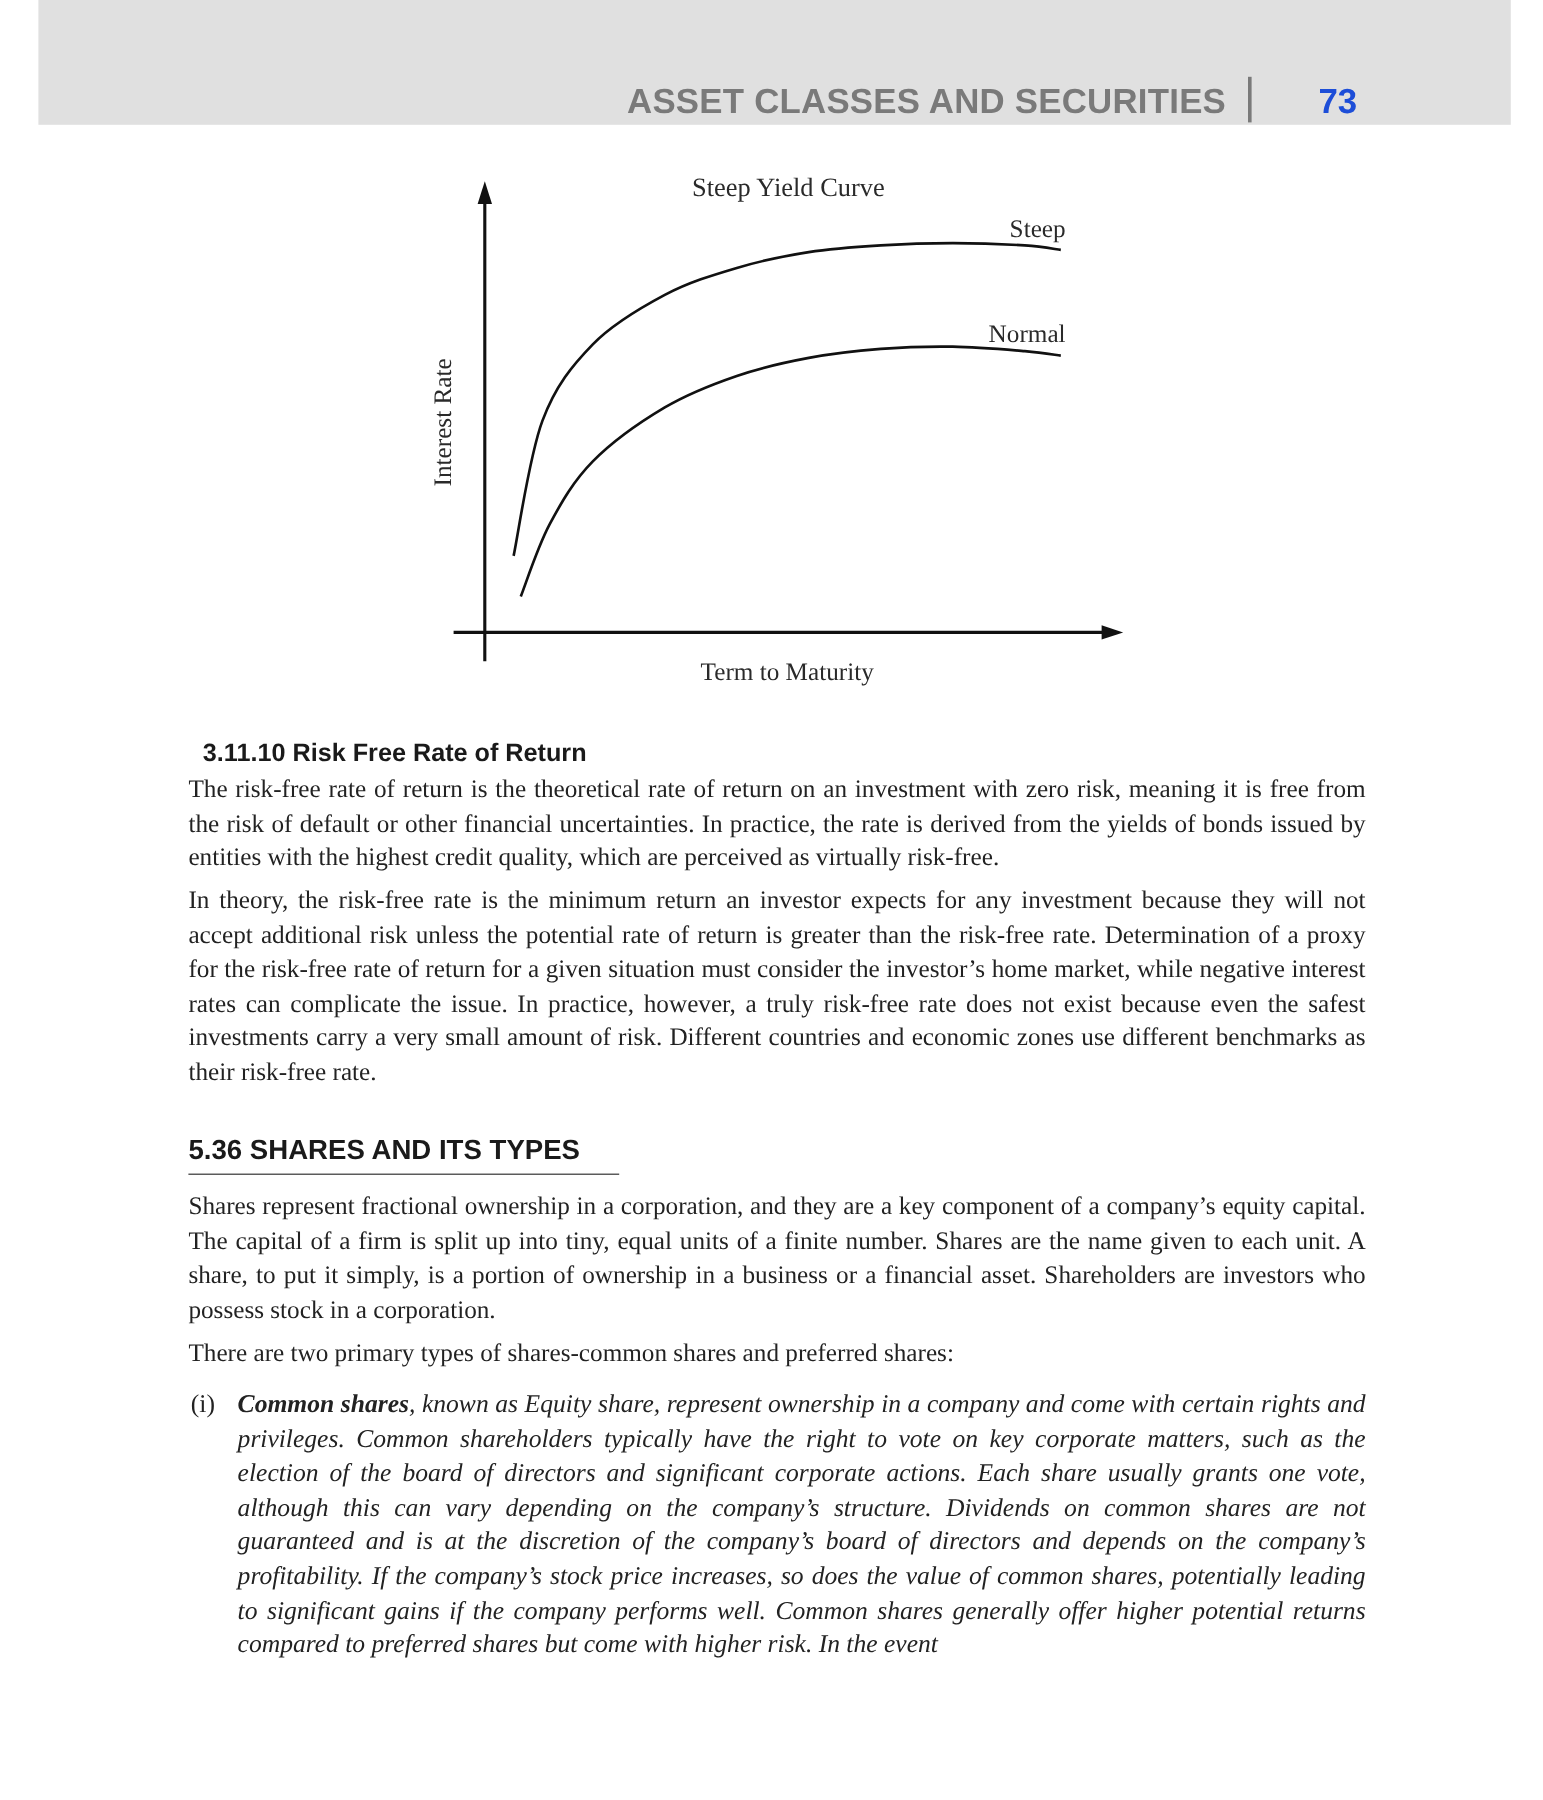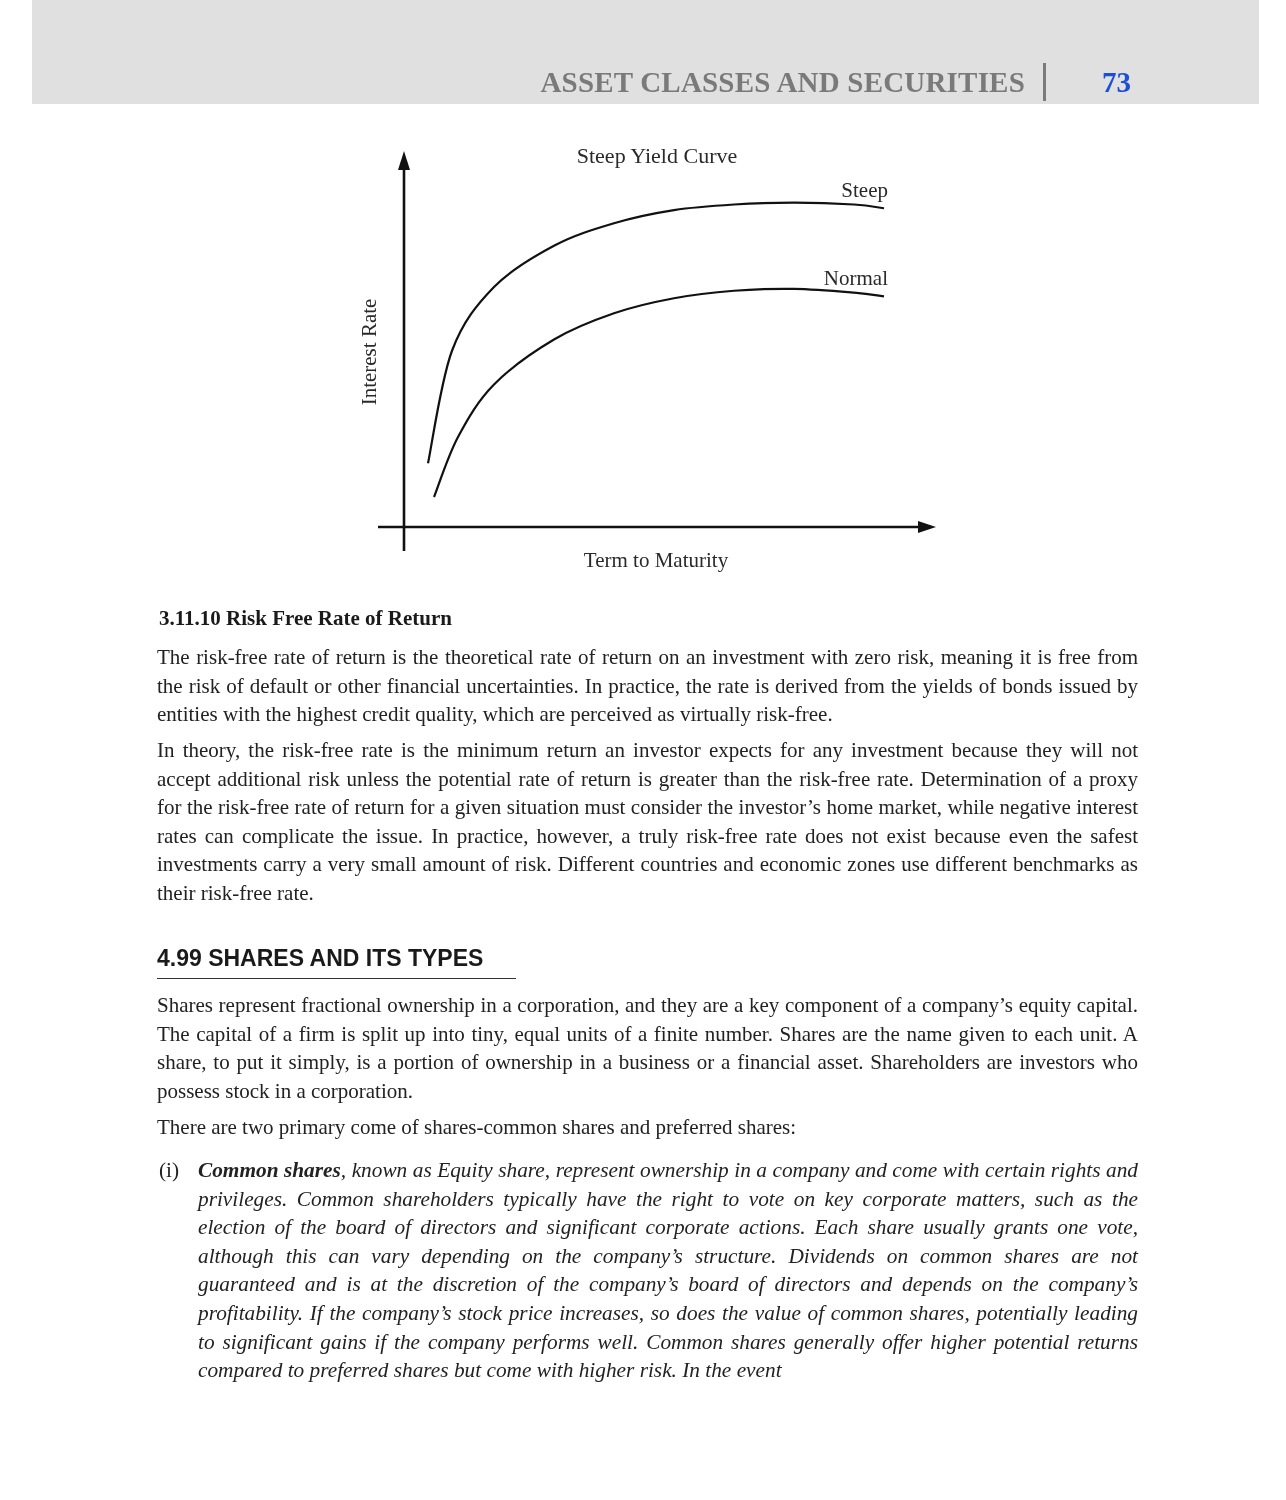--- a/index.html
+++ b/index.html
@@ -1,32 +1,32 @@
 <!DOCTYPE html>
 <html><head>
 <meta charset="utf-8">
 <style>
   html, body { margin: 0; padding: 0; background: #ffffff; }
   body { width: 1286px; height: 1500px; position: relative; overflow: hidden;
          font-family: "Liberation Serif", serif; color: #1a1a1a; }
   .header-band { position: absolute; left: 32px; top: 0; width: 1227px; height: 104px;
                  background: #e0e0e0; }
   .running-head { position: absolute; right: 155px; top: 62px; height: 40px;
-                  display: flex; align-items: center;
-                  font-family: Liberation Serif, serif; font-weight: bold; font-size: 29px; }
+                  display: flex; align-items: flex-end;
+                  font-family: Liberation Sans, sans-serif; font-weight: bold; font-size: 29px; }
   .running-head .title { color: #7a7a7a; letter-spacing: 0.2px; }
   .running-head .sep { display: inline-block; width: 3px; height: 38px; background: #7a7a7a; margin: 0 16px 0 18px; }
   .running-head .num { color: #1d4ed8; margin-left: 40px; }
 
   .figure { position: absolute; left: 0; top: 0; width: 1044px; height: 600px; }
   .figure svg { position: absolute; left: 0; top: 0; }
   .fig-text { font-family: "Liberation Serif", serif; fill: #2a2a2a; }
 
-  .h3 { position: absolute; left: 157px; font-family: Liberation Serif, serif;
-        font-weight: bold; font-size: 21px; color: #1a1a1a; margin: 2px; text-align: center; }
+  .h3 { position: absolute; left: 157px; font-family: Liberation Sans, sans-serif;
+        font-weight: bold; font-size: 21px; color: #1a1a1a; margin: 12px; text-align: center; }
   .h2 { position: absolute; left: 157px; font-family: "Liberation Sans", sans-serif;
         font-weight: bold; font-size: 23px; color: #1a1a1a; margin: 0; padding-bottom: 6px;
         border-bottom: 1.5px solid #333; width: 359px; white-space: nowrap; }
   .para { position: absolute; left: 157px; width: 981px; margin: 0; font-size: 21px;
           line-height: 28.6px; text-align: justify; color: #222; }
   .list-item { position: absolute; left: 157px; width: 981px; margin: 0; font-size: 21.3px;
                line-height: 28.6px; color: #222; }
   .list-item .marker { position: absolute; left: 2px; top: 0; }
   .list-item .body { margin-left: 41px; text-align: justify; display: block; font-style: italic; }
   .list-item b { font-weight: bold; }
@@ -56,20 +56,20 @@
         <path d="M434,497 C438,487 448,455.75 458,437 C468,418.25 478,400.75 494,384.5 C510,368.25 534,351.375 554,339.5 C574,327.625 594,320.125 614,313.25 C634,306.375 654,302 674,298.25 C694,294.5 714,292.3125 734,290.75 C754,289.1875 774,288.5625 794,288.875 C814,289.1875 839,291.375 854,292.625 C869,293.875 879,295.75 884,296.375" fill="none" stroke="#111" stroke-width="2.2"></path>
         <text x="888" y="285.375" text-anchor="end" font-size="21" class="fig-text">Normal</text>
       </g>
   </svg>
 </div>
 
 <h3 class="h3" style="top:604px;">3.11.10 Risk Free Rate of Return</h3>
 <p class="para" style="top:643px;">The risk-free rate of return is the theoretical rate of return on an investment with zero risk, meaning it is free from the risk of default or other financial uncertainties. In practice, the rate is derived from the yields of bonds issued by entities with the highest credit quality, which are perceived as virtually risk-free.</p>
 <p class="para" style="top:736px;">In theory, the risk-free rate is the minimum return an investor expects for any investment because they will not accept additional risk unless the potential rate of return is greater than the risk-free rate. Determination of a proxy for the risk-free rate of return for a given situation must consider the investor’s home market, while negative interest rates can complicate the issue. In practice, however, a truly risk-free rate does not exist because even the safest investments carry a very small amount of risk. Different countries and economic zones use different benchmarks as their risk-free rate.</p>
 
-<h2 class="h2" style="top:945px;">4.99  SHARES AND ITS TYPES</h2>
+<h2 class="h2" style="top:945px;">5.36  SHARES AND ITS TYPES</h2>
 <p class="para" style="top:991px;">Shares represent fractional ownership in a corporation, and they are a key component of a company’s equity capital. The capital of a firm is split up into tiny, equal units of a finite number. Shares are the name given to each unit. A share, to put it simply, is a portion of ownership in a business or a financial asset. Shareholders are investors who possess stock in a corporation.</p>
-<p class="para" style="top:1113px;">There are two primary come of shares-common shares and preferred shares:</p>
+<p class="para" style="top:1113px;">There are two primary types of shares-common shares and preferred shares:</p>
 
 <div class="list-item" style="top:1156px;">
   <span class="marker">(i)</span>
   <span class="body"><b>Common shares</b><span>, known as Equity share, represent ownership in a company and come with certain rights and privileges. Common shareholders typically have the right to vote on key corporate matters, such as the election of the board of directors and significant corporate actions. Each share usually grants one vote, although this can vary depending on the company’s structure. Dividends on common shares are not guaranteed and is at the discretion of the company’s board of directors and depends on the company’s profitability. If the company’s stock price increases, so does the value of common shares, potentially leading to significant gains if the company performs well. Common shares generally offer higher potential returns compared to preferred shares but come with higher risk. In the event</span></span>
 </div>
 
 </body></html>

